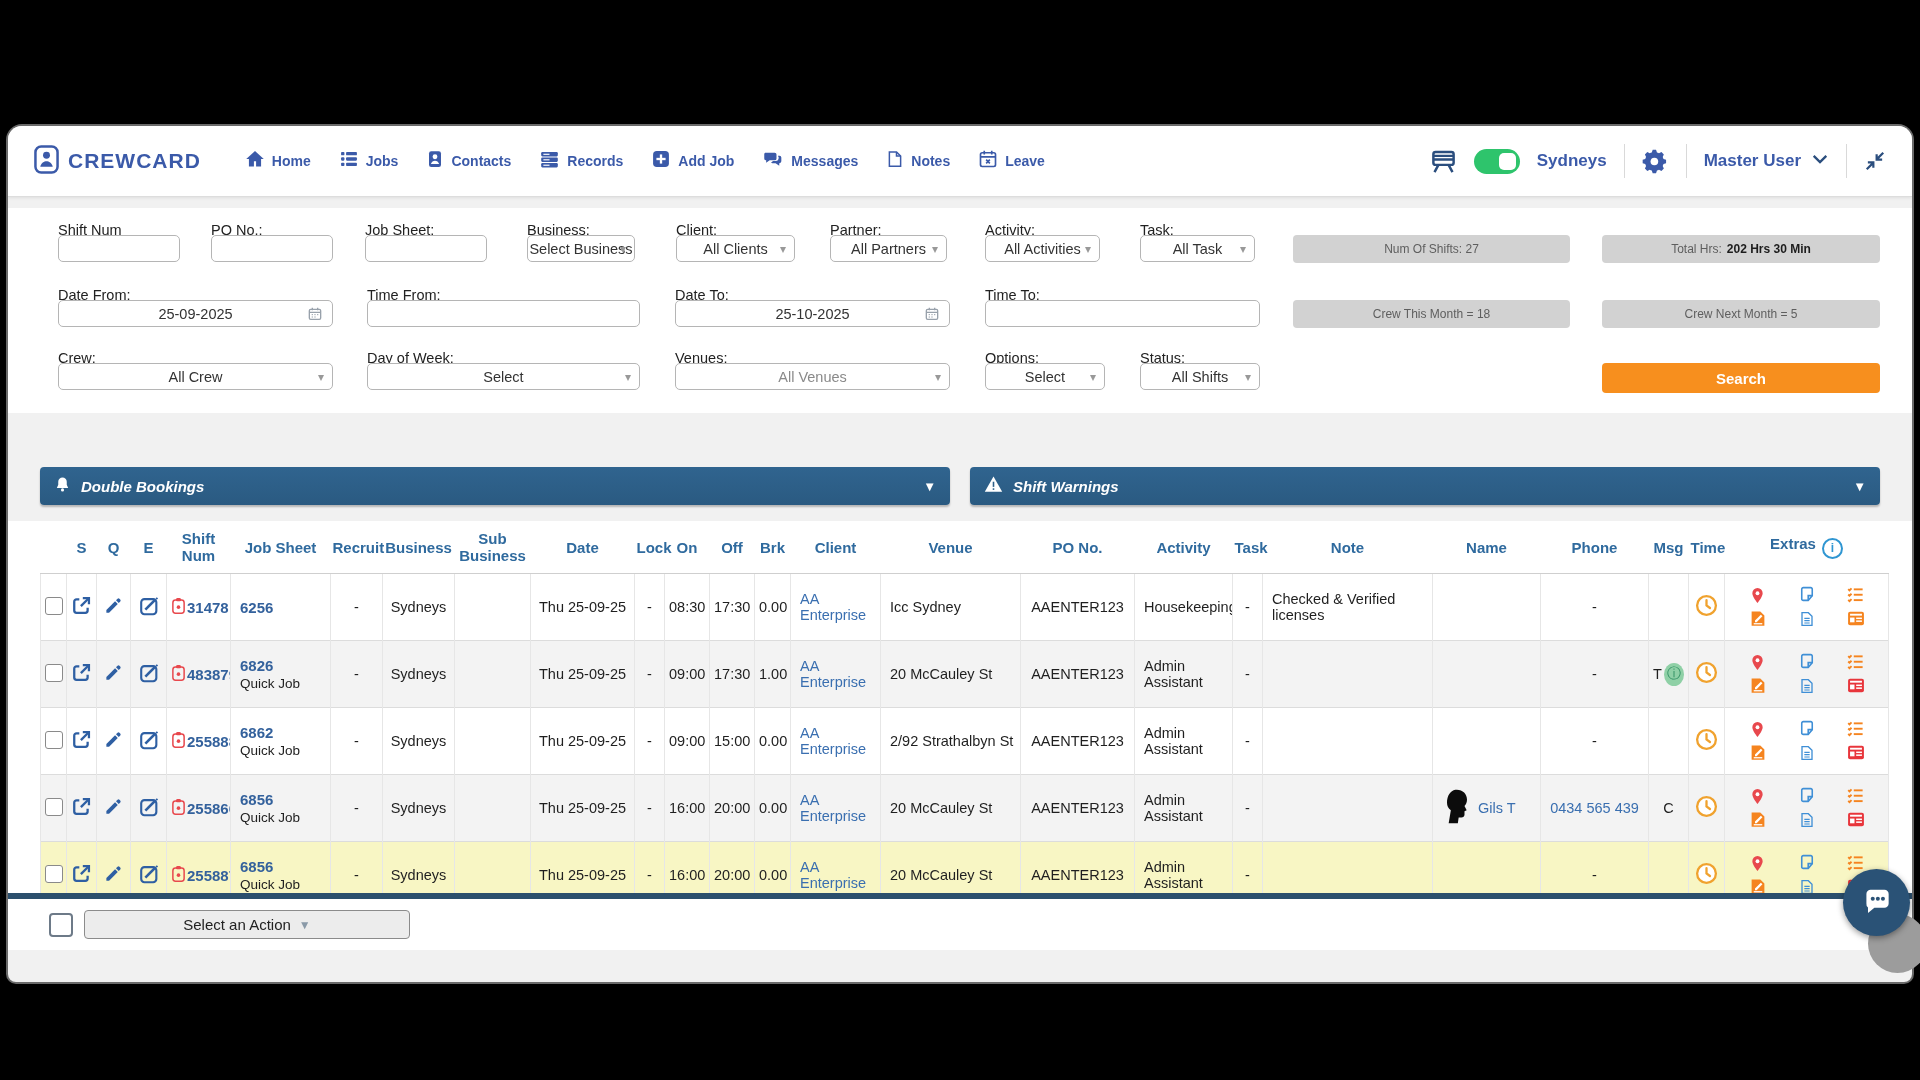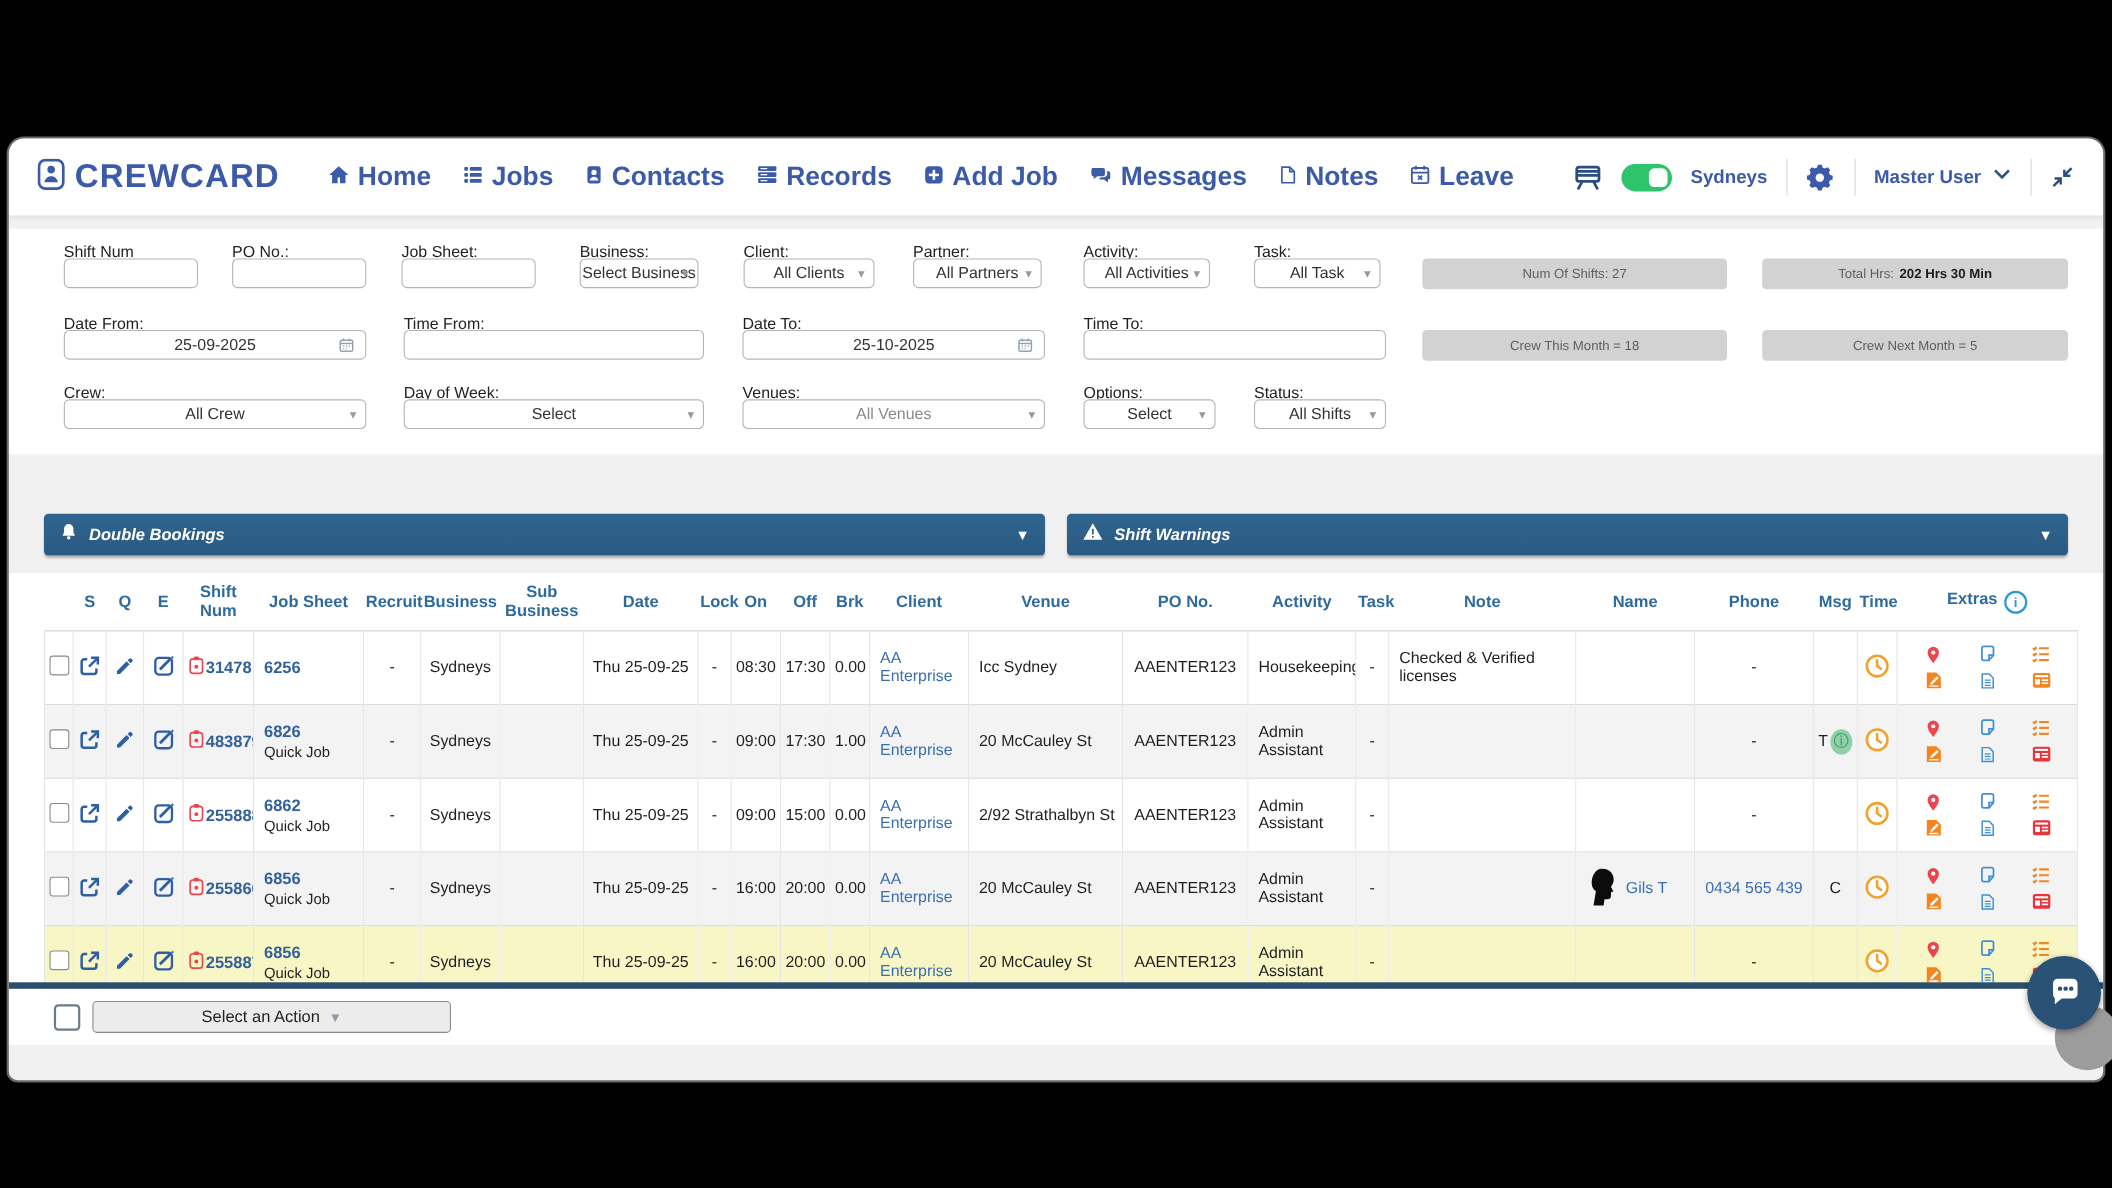--- a/index.html
+++ b/index.html
@@ -3,24 +3,24 @@
 <meta charset="utf-8">
 <style>
   html,body{margin:0;padding:0;background:#000;overflow:hidden;}
   body{width:1920px;height:1080px;position:relative;font-family:"Liberation Sans",sans-serif;}
   .window{position:absolute;left:8px;top:126px;width:1904px;height:856px;background:#f1f1f1;
     border-radius:14px 14px 8px 8px;overflow:hidden;box-shadow:0 0 0 2px #6a6a6a;}
   
   .app-header{height:70px;background:#fff;display:flex;align-items:center;padding:0 26px;
     border-bottom:1px solid #ddd;box-shadow:0 1px 3px rgba(0,0,0,.08);position:relative;z-index:3;}
   .brand{display:flex;align-items:center;gap:9px;margin-right:44px;}
-  .brand-text{font-size:30px;font-weight:bold;color:#3b5aa9;letter-spacing:1px;}
+  .brand-text{font-size:21px;font-weight:bold;color:#3b5aa9;letter-spacing:1px;}
   .nav{display:flex;align-items:center;gap:28px;}
   .nav-item{display:flex;align-items:center;gap:7px;cursor:pointer;}
-  .nav-item span.lbl{font-size:24px;font-weight:bold;color:#3b5aa9;}
+  .nav-item span.lbl{font-size:14px;font-weight:bold;color:#3b5aa9;}
   .hright{margin-left:auto;display:flex;align-items:center;gap:17px;}
   .vdiv{width:1px;height:34px;background:#d9d9d9;}
   .toggle{width:46px;height:25px;border-radius:13px;background:#2ec46c;position:relative;cursor:pointer;}
   .toggle .knob{position:absolute;right:4px;top:4px;width:17px;height:17px;background:#fff;border-radius:5px;}
   .org-label,.user-label{font-size:17px;font-weight:bold;color:#3b5aa9;}
   .user-menu{display:flex;align-items:center;gap:10px;cursor:pointer;}
   
   .page-title{margin:9px 0 0 42px;font-size:26px;font-weight:bold;color:#2a6099;line-height:30px;}
   .filters{position:relative;background:#fff;height:205px;margin-top:11px;}
   .flabel{position:absolute;font-size:14.5px;color:#222;}
@@ -283,20 +283,21 @@
     <span class="flabel" style="left:977px;top:142px">Options:</span>
     <div class="fselect" style="left:977px;top:155px;width:120px">
         <span>Select</span>
         <span class="caret">▾</span>
       </div>
     <span class="flabel" style="left:1132px;top:142px">Status:</span>
     <div class="fselect" style="left:1132px;top:155px;width:120px">
         <span>All Shifts</span>
         <span class="caret">▾</span>
       </div>
+    <div class="btn search" style="left:1594px;top:155px;width:278px">Search</div>
   </div>
 
   <div class="panels">
     <div class="panel-bar">
       <span><svg viewBox="0 0 24 24" width="17" height="17" fill="#fff">
             <path d="M12 2a6 6 0 0 0-6 6v4.5L4 17h16l-2-4.5V8a6 6 0 0 0-6-6z"></path>
             <circle cx="12" cy="19.6" r="2.2"></circle>
           </svg></span>
       <span class="ptxt">Double Bookings</span>
       <span class="pcaret">▼</span>

